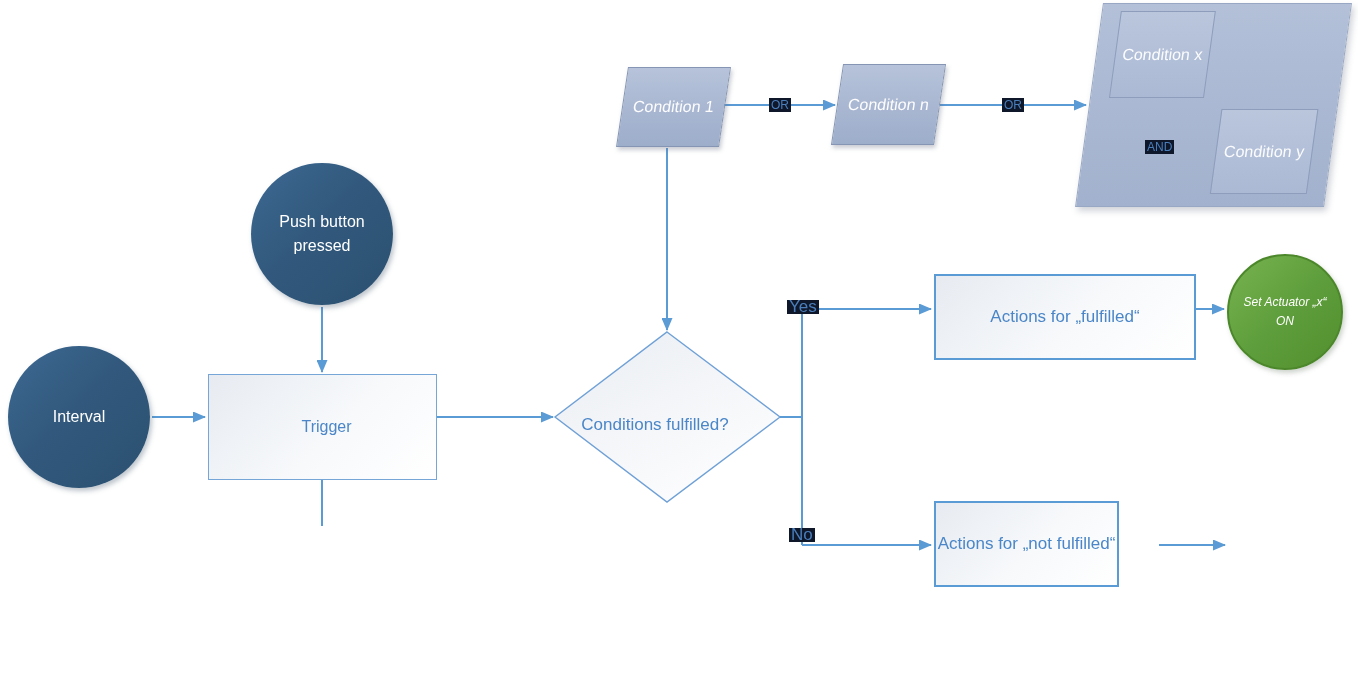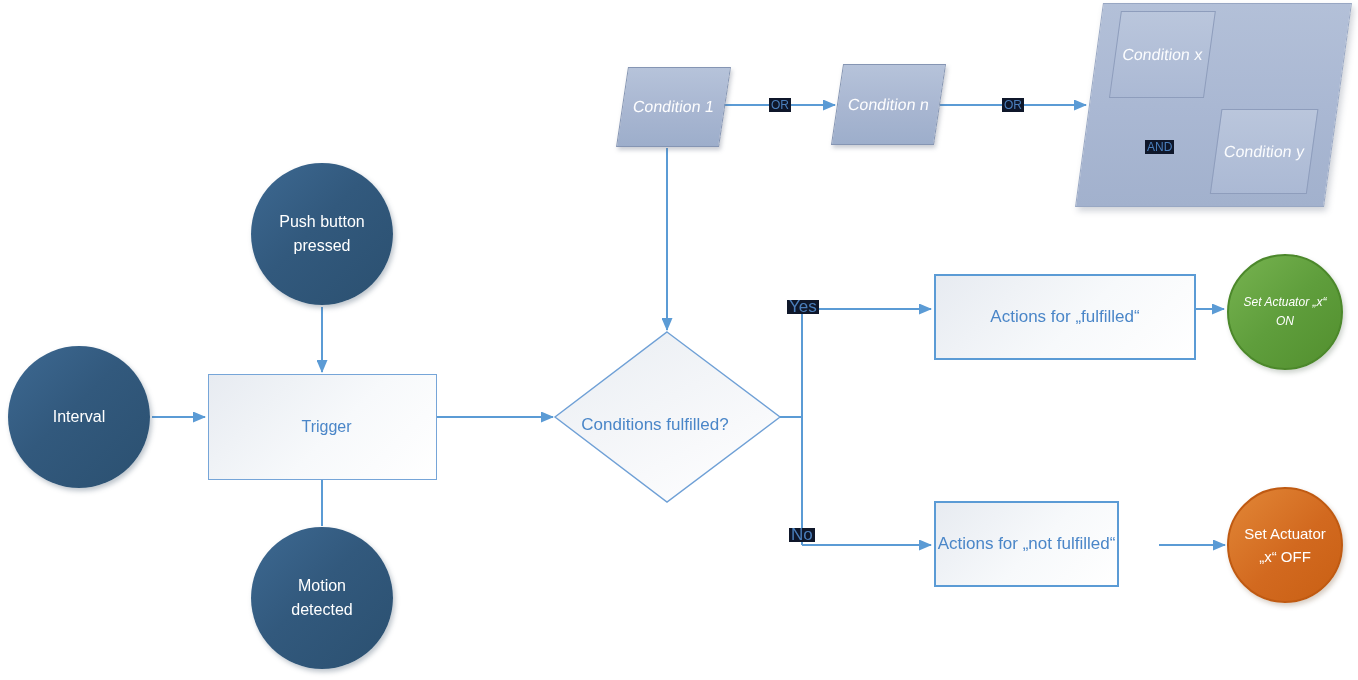--- a/index.html
+++ b/index.html
@@ -108,23 +108,20 @@
   </svg>
 
   <div class="node circle circle-dark" style="left:251px;top:163px;width:142px;height:142px;text-align:center;">
     <span class="lbl">Push button pressed</span>
   </div>
 
   <div class="node circle circle-dark" style="left:8px;top:346px;width:142px;height:142px;">
     <span class="lbl">Interval</span>
   </div>
 
-  <div class="node circle circle-dark" style="left:251px;top:527px;width:142px;height:142px;">
-    <span class="lbl">Motion detected</span>
-  </div>
 
   <div class="node box box-trigger" style="left:208px;top:374px;width:229px;height:106px;padding-left:8px;">
     <span>Trigger</span>
   </div>
 
   <div class="diamond-label" style="left:544px;top:407px;width:222px;margin-top:8px;">Conditions fulfilled?</div>
 
   <div class="node para skew85" style="left:622px;top:67px;width:103px;height:80px;">
     <span>Condition 1</span>
   </div>
@@ -147,23 +144,20 @@
   </div>
 
   <div class="node box box-action" style="left:934px;top:501px;width:185px;height:86px;">
     <span>Actions for „not fulfilled“</span>
   </div>
 
   <div class="node circle circle-green" style="left:1227px;top:254px;width:116px;height:116px;">
     <span class="lbl">Set Actuator „x“ ON</span>
   </div>
 
-  <div class="node circle circle-orange" style="left:1227px;top:487px;width:116px;height:116px;">
-    <span class="lbl">Set Actuator „x“ OFF</span>
-  </div>
 
   <span class="chip" style="left:769px;top:98px;">OR</span>
   <span class="chip" style="left:1002px;top:98px;">OR</span>
   <span class="chip" style="left:1145px;top:140px;">AND</span>
   <span class="chip chip-yn" style="left:787px;top:300px;">Yes</span>
   <span class="chip chip-yn" style="left:789px;top:528px;">No</span>
 
 </div>
 
 </body></html>

